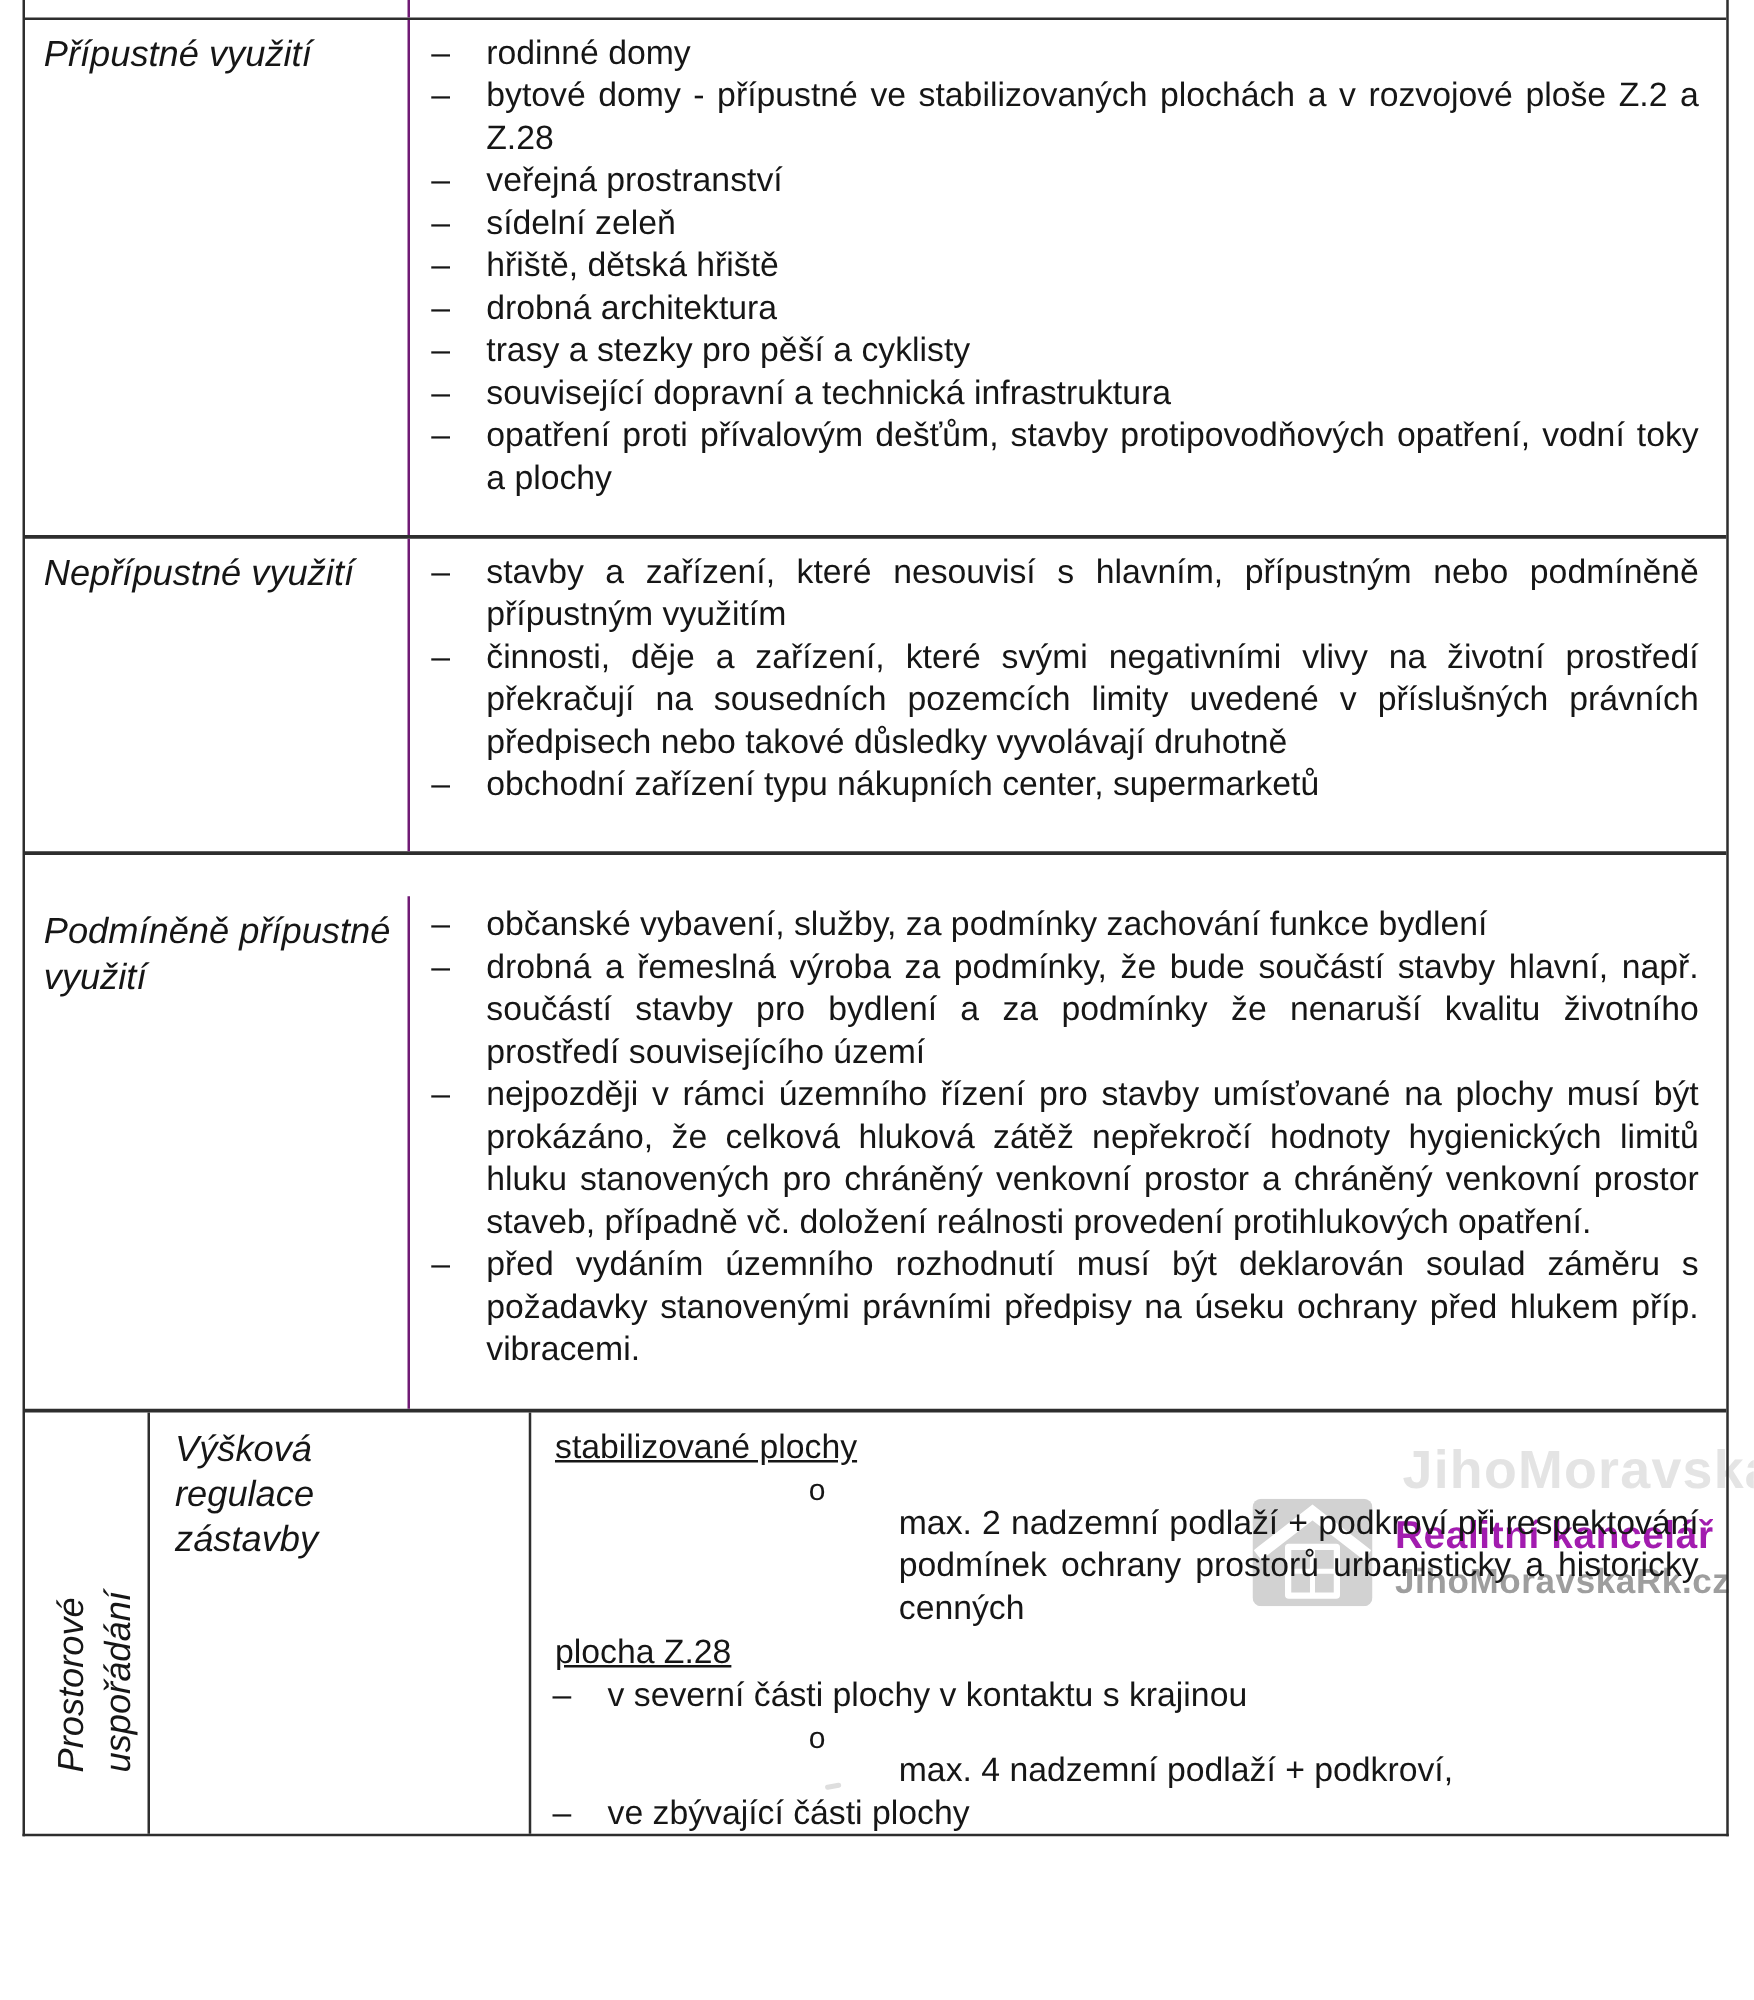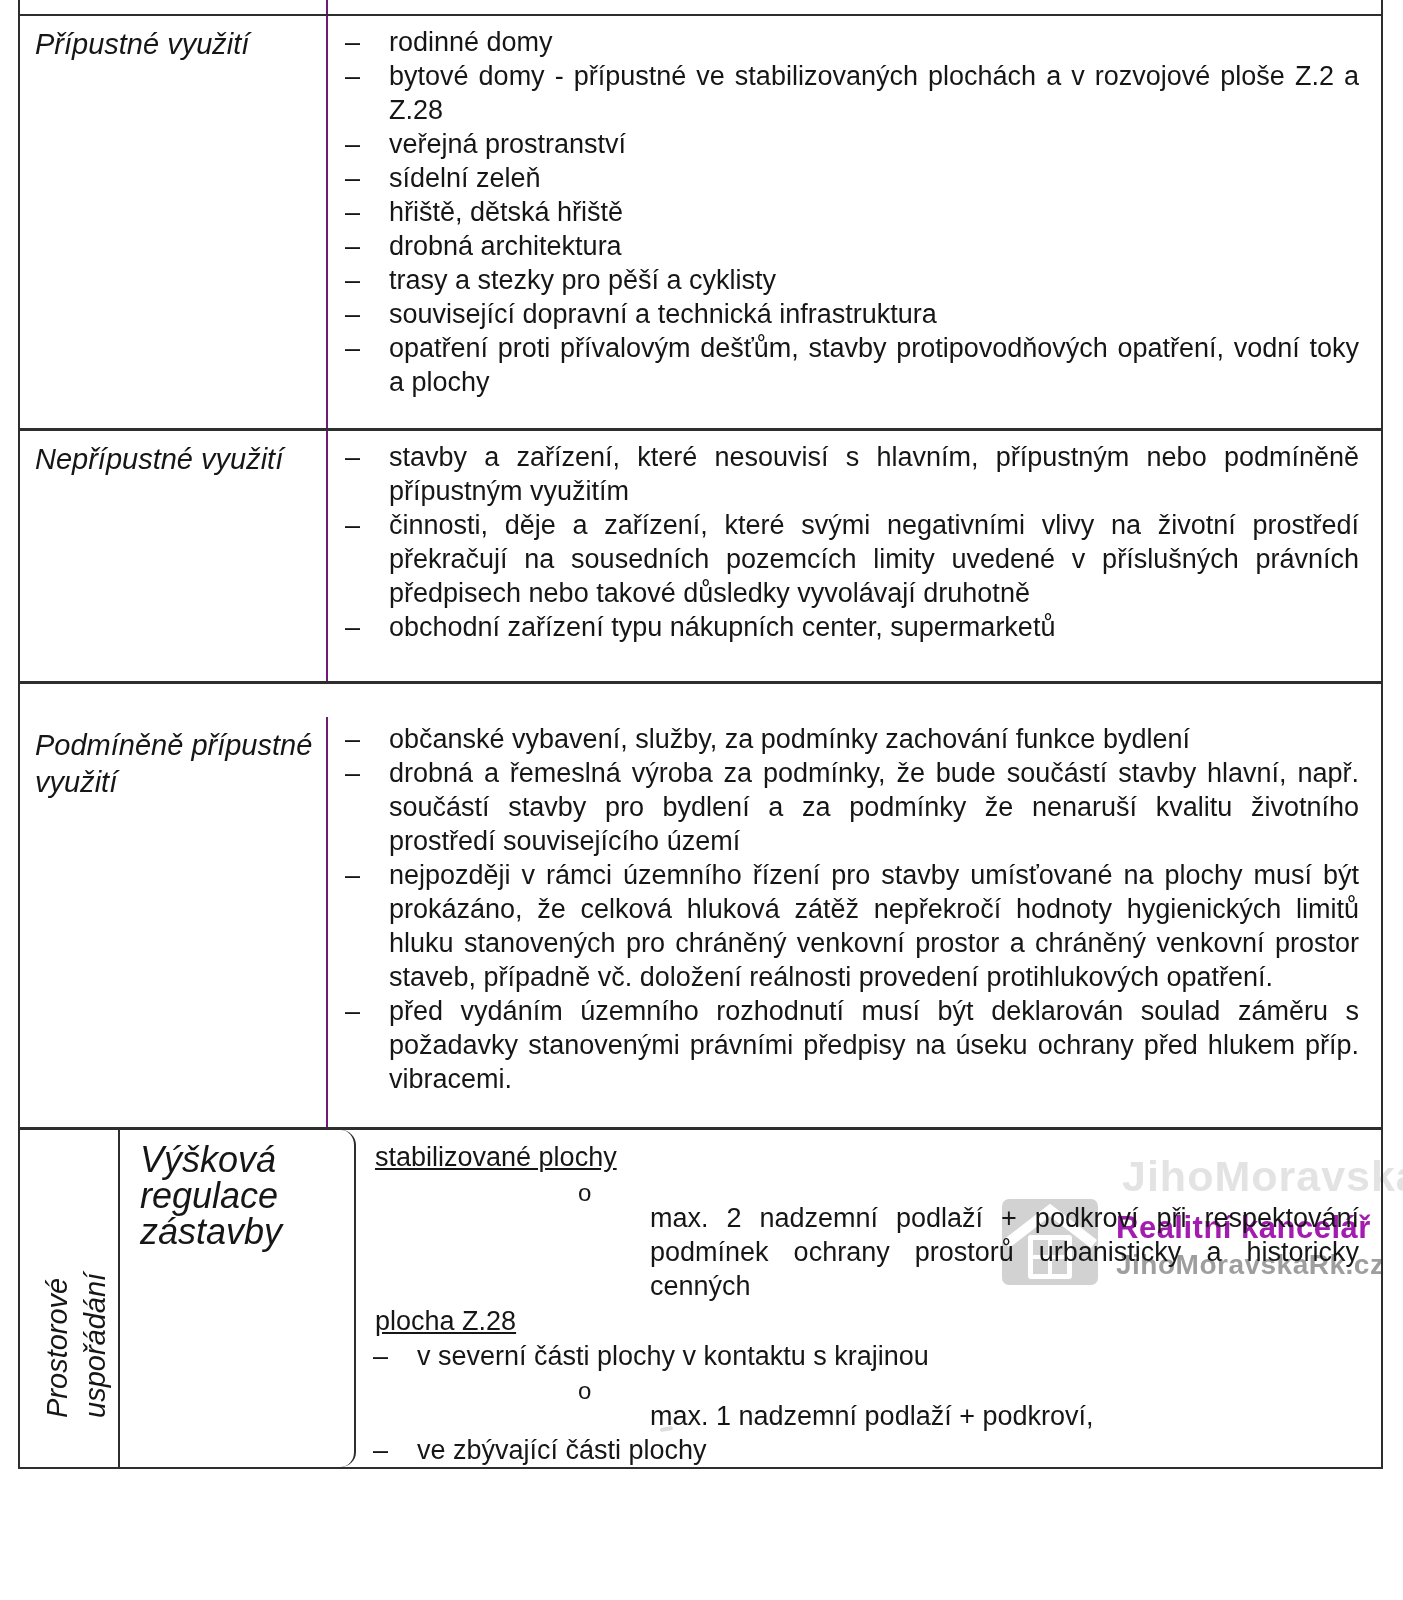--- a/index.html
+++ b/index.html
@@ -45,22 +45,22 @@
   .omark{flex:none;width:72px;font-size:24px;padding-top:1px;}
   .otxt{flex:1;margin-top:26px;}
 
   .uhead{display:inline-block;text-decoration:underline;margin-left:7px;}
   .headline{line-height:36px;}
 
   
   .rot-cell{width:100px;flex:none;border-right:2px solid #2e2e2e;position:relative;overflow:hidden;}
   .rot-inner{position:absolute;left:-60px;top:96px;width:270px;height:114px;
              transform:rotate(-90deg);font-style:italic;font-size:29px;line-height:38px;}
-  .sub-cell{width:236px;flex:none;border-right:2px solid #2e2e2e;
-            padding:12px 10px 0 20px;font-style:italic;font-size:36px;line-height:36px;border-radius:15px;}
+  .sub-cell{width:305px;flex:none;border-right:2px solid #2e2e2e;
+            padding:12px 10px 0 20px;font-style:italic;font-size:29px;line-height:36px;}
   .sub-cell .wrapbox{width:165px;}
 </style>
 </head>
 <body>
 
 <div class="page">
 
   <div class="watermark">
     <div class="wm-ghost">JihoMoravská</div>
     <div class="wm-tile">
@@ -189,21 +189,21 @@
         </div>
         <div class="headline">
           <span class="uhead">plocha Z.28</span>
         </div>
         <div class="item">
           <span class="marker">–</span>
           <div class="itxt">v severní části plochy v kontaktu s krajinou</div>
         </div>
         <div class="oitem">
           <span class="omark">o</span>
-          <div class="otxt">max. 1 nadzemní podlaží + podkroví,</div>
+          <div class="otxt">max. 4 nadzemní podlaží + podkroví,</div>
         </div>
         <div class="item">
           <span class="marker">–</span>
           <div class="itxt">ve zbývající části plochy</div>
         </div>
       </div>
     </div>
 
   </div>
 </div>

